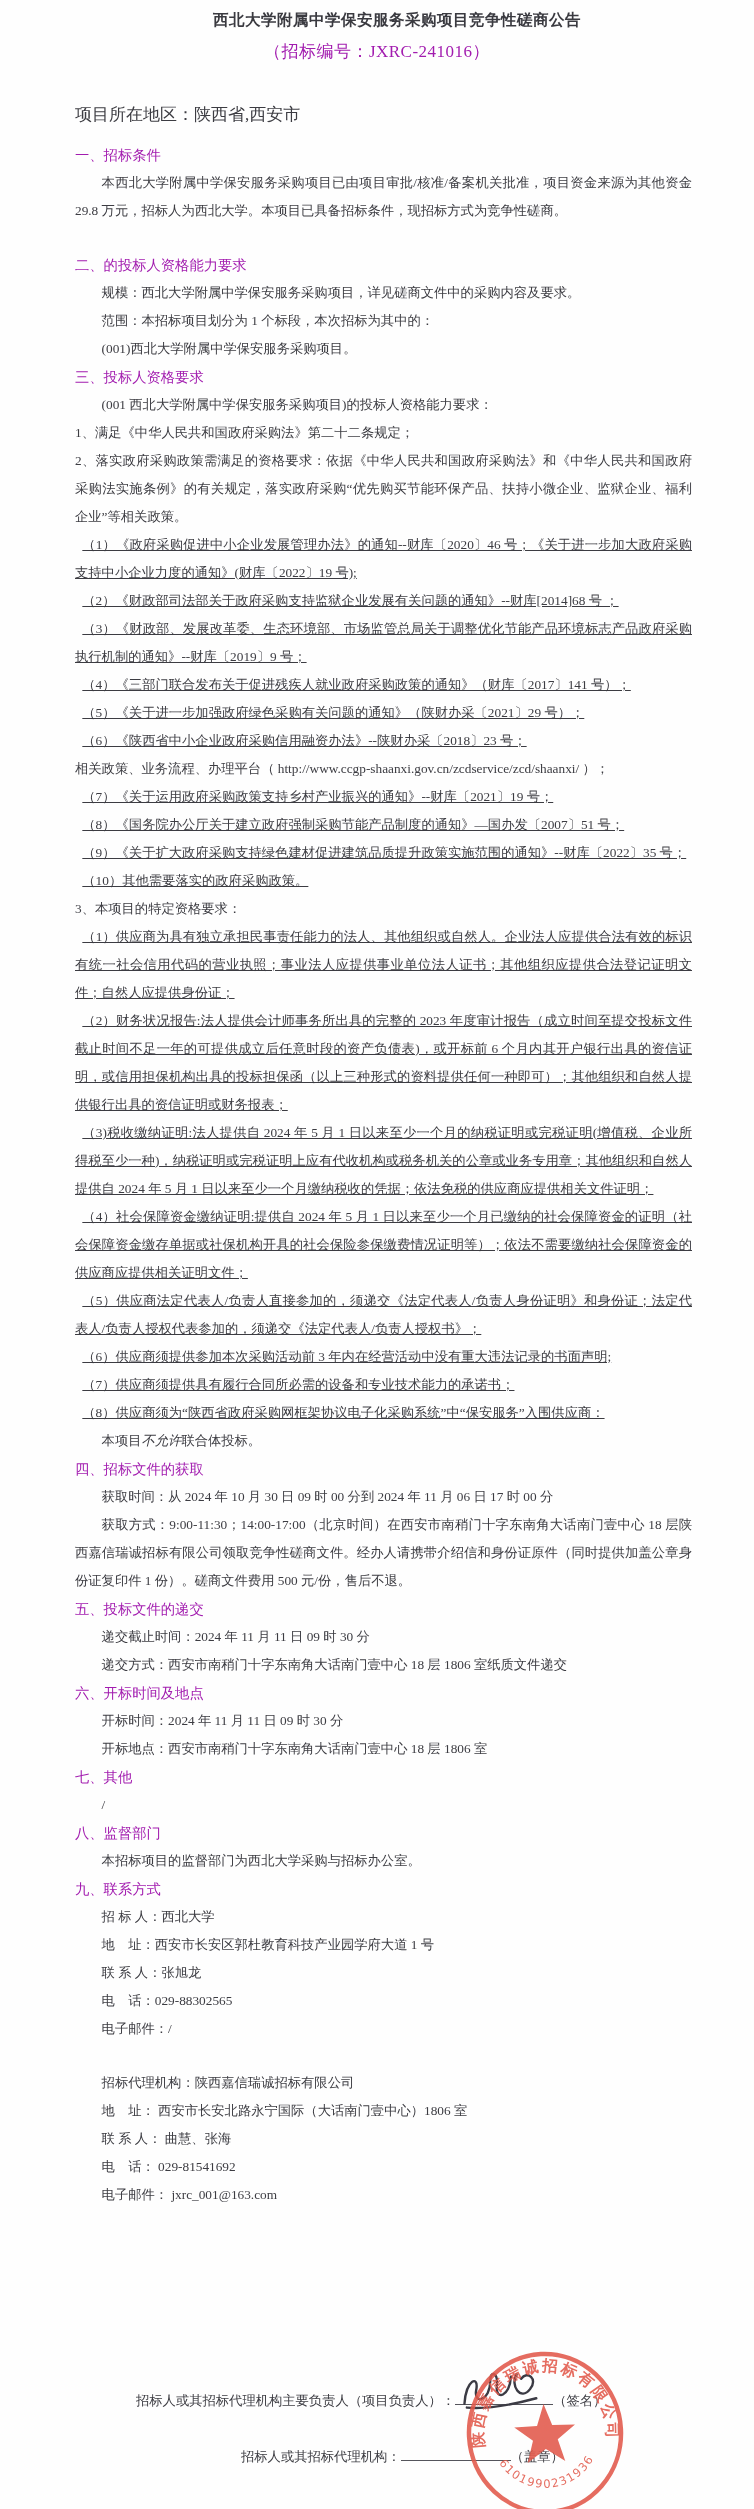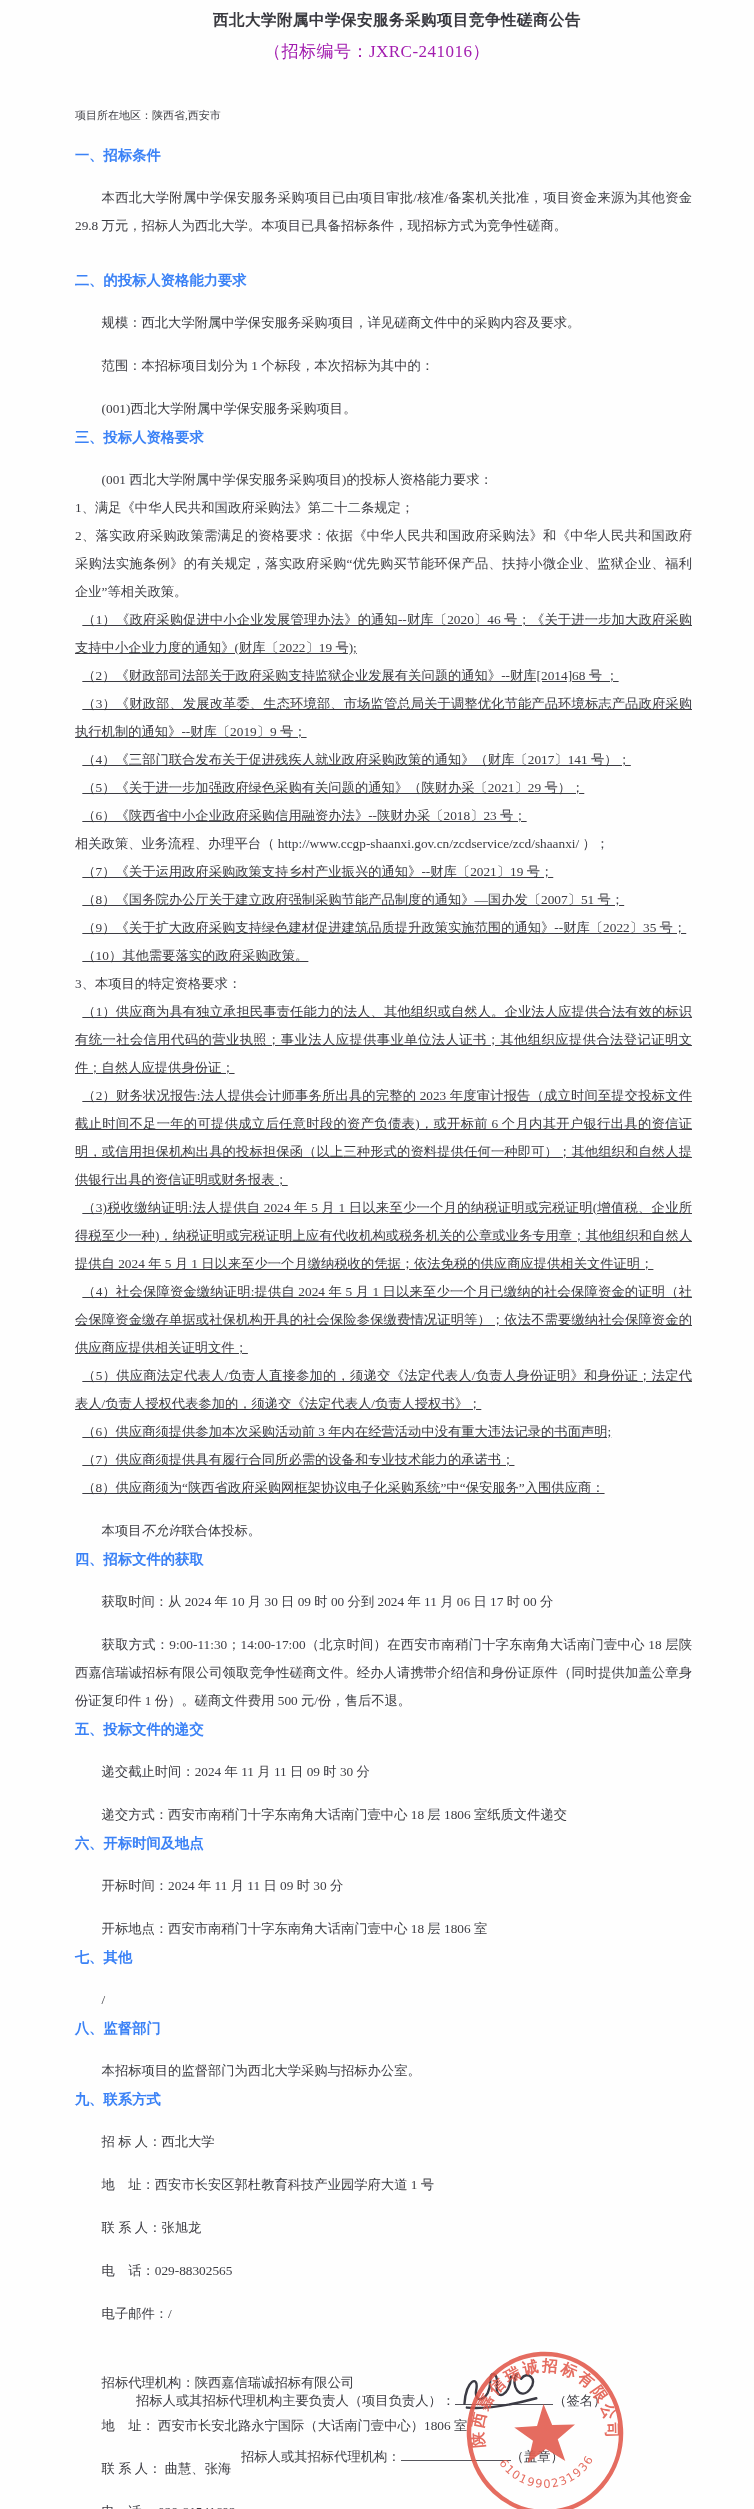--- a/index.html
+++ b/index.html
@@ -2,26 +2,26 @@
 <html><head>
 <meta charset="utf-8">
 <style>
   html,body{margin:0;padding:0;}
   body{width:754px;height:2509px;overflow:hidden;background:#ffffff;
        font-family:"Liberation Serif","DejaVu Serif",serif;}
   .page{position:relative;width:754px;height:2509px;background:#fefefe;}
   .doc-title{padding-top:10px;text-align:center;font-size:15.5px;font-weight:600;
              color:#3a3a40;letter-spacing:.5px;margin-left:40px;}
   .doc-subtitle{margin-top:9px;text-align:center;font-size:17px;color:#a21caf;letter-spacing:.5px;}
-  .region{margin-top:42px;padding-left:75px;font-size:11px;color:#3c3c42;line-height:20px;}
+  .region{margin-top:42px;padding-left:75px;font-size:17px;color:#3c3c42;line-height:20px;}
   .doc-body{padding:4px 62px 0 75px;text-align:justify;}
   .blk{font-size:13.3px;line-height:28px;color:#3c3c42;white-space:pre-wrap;margin:0;}
-  .h{font-weight:bold;color:#3b82f6;font-size:14.3px;}
+  .h{font-weight:normal;color:#a21caf;font-size:14.3px;}
   .p1{text-indent:.55em;text-decoration:underline;}
-  .p2{text-indent:2em;margin-top:15px;}
+  .p2{text-indent:2em;}
   .footer{position:absolute;top:2390px;left:16px;right:0;font-size:13.3px;color:#3c3c42;}
   .sig-row{line-height:22px;}
   .sig-row.a{padding-left:120px;}
   .sig-row.b{padding-left:225px;margin-top:34px;}
   .blank{display:inline-block;border-bottom:1.2px solid #55555c;height:1em;
          vertical-align:baseline;position:relative;}
   .sig-row.a .blank{width:98px;}
   .sig-row.b .blank{width:110px;}
   .sig{position:absolute;left:0px;top:-27px;width:90px;height:48px;transform:rotate(-6deg);}
   .stamp{position:absolute;left:444px;top:-42px;width:170px;height:170px;opacity:.88;

